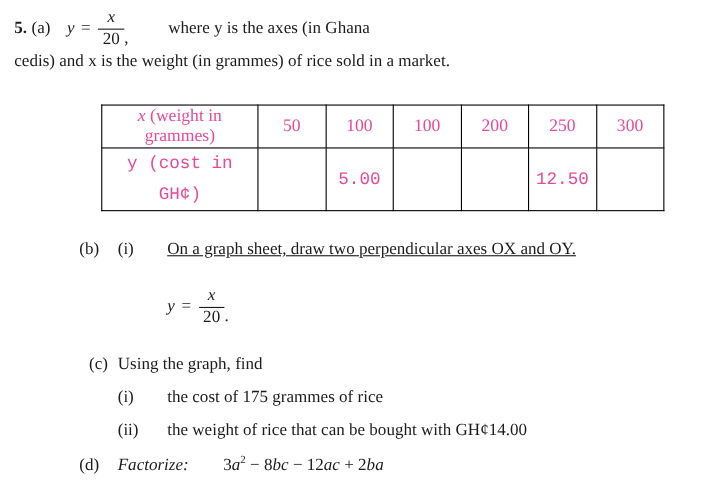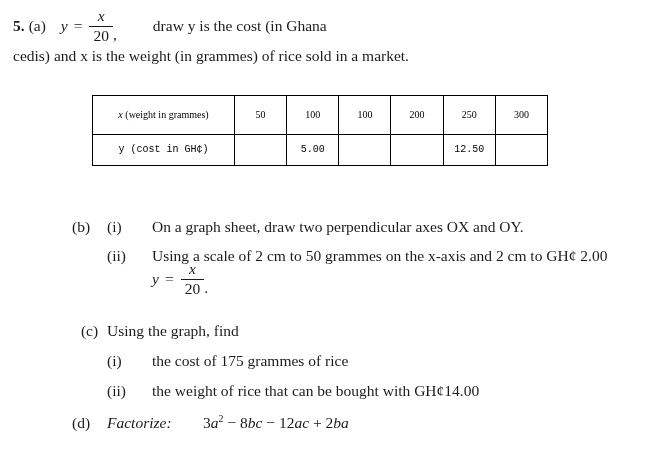--- a/index.html
+++ b/index.html
@@ -26,23 +26,23 @@
   .frac .den { border-top:1.4px solid #1b1b1b; margin-top:1px; padding:1px 4px 0 4px; }
 
   
   .mr4  { margin-right:4px; }
   .mr7  { margin-right:7px; }
   .mr15 { margin-right:15px; }
   .mr36 { margin-right:36px; }
 
   
   table.values {
-    position:absolute; left:92px; top:95px; width:456px;
+    position:absolute; left:92px; top:95px; width:512px;
     border-collapse:collapse; table-layout:fixed;
-    font-size:10px; color:#000000;
+    font-size:16px; color:#ec4899;
   }
   table.values td {
     border:1.6px solid #000; text-align:center; vertical-align:middle;
     padding:0 2px; overflow:hidden;
   }
   table.values tr.r1 td { height:38px; line-height:18px; }
   table.values tr.r2 td { height:30px; line-height:28px;font-family:Liberation Mono, monospace; }
 
   sup.sq { font-size:10px; vertical-align:super; line-height:0; }
 </style>
@@ -56,21 +56,21 @@
     <span class="mr15">(a)</span>
     <span class="math mr36">
       <span class="mvar">y</span>
       <span class="eq">=</span>
       <span class="frac">
         <span class="num">x</span>
         <span class="den">20</span>
       </span>
       <span class="tail">,</span>
     </span>
-    <span>draw y is the cost (in Ghana</span>
+    <span>where y is the axes (in Ghana</span>
   </div>
 
   <div class="line" style="left:13px; top:45px;">cedis) and x is the weight (in grammes) of rice sold in a market.</div>
 
   <table class="values">
     <colgroup>
       <col style="width:142px;">
         <col>
         <col>
         <col>
@@ -93,27 +93,24 @@
       <td></td>
       <td>5.00</td>
       <td></td>
       <td></td>
       <td>12.50</td>
       <td></td>
     </tr>
   </tbody>
     </table>
 
-  <div class="line" style="left:72px; top:216px;">
+  <div class="line" style="left:72px; top:216px;text-decoration:underline;">
     <span class="col1">(b)</span><span class="col2">(i)</span><span>On a graph sheet, draw two perpendicular axes OX and OY.</span>
   </div>
 
-  <div class="line" style="left:72px; top:245px;">
-    <span class="col1"></span><span class="col2">(ii)</span><span>Using a scale of 2 cm to 50 grammes on the x-axis and 2 cm to GH¢ 2.00</span>
-  </div>
 
   <div class="flexline" style="left:152px; top:261px; height:36px;">
     <span class="math">
       <span class="mvar">y</span>
       <span class="eq">=</span>
       <span class="frac">
         <span class="num">x</span>
         <span class="den">20</span>
       </span>
       <span class="tail">.</span>

